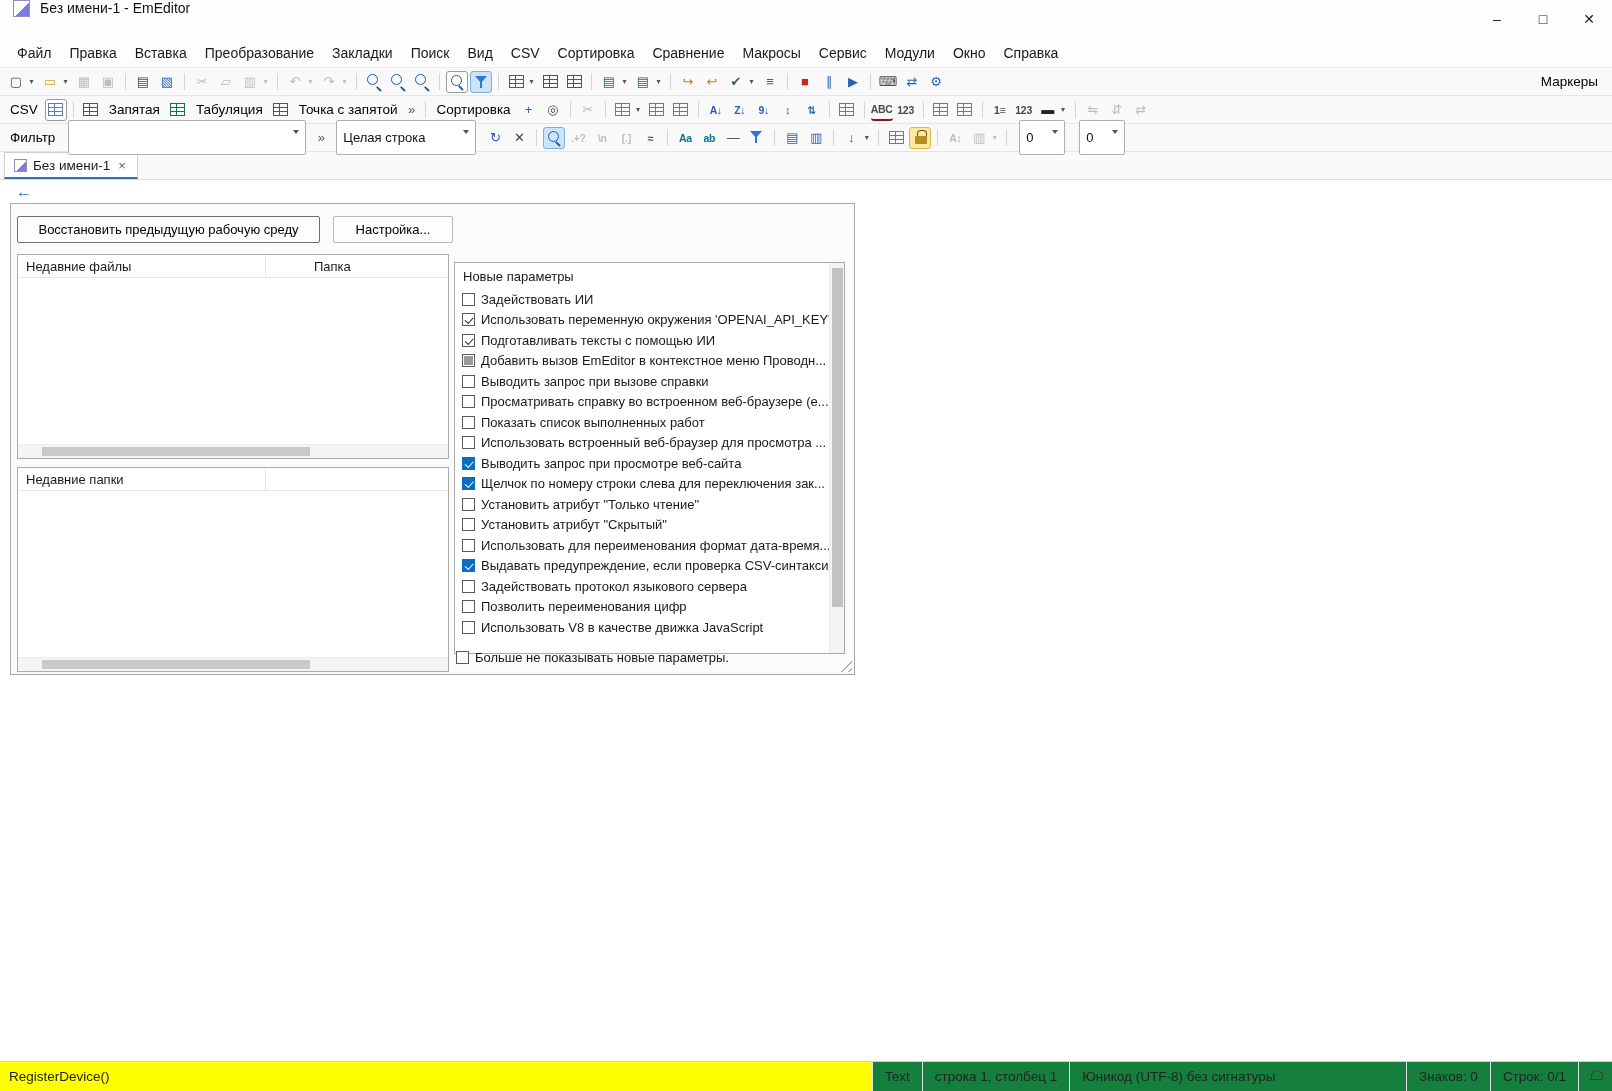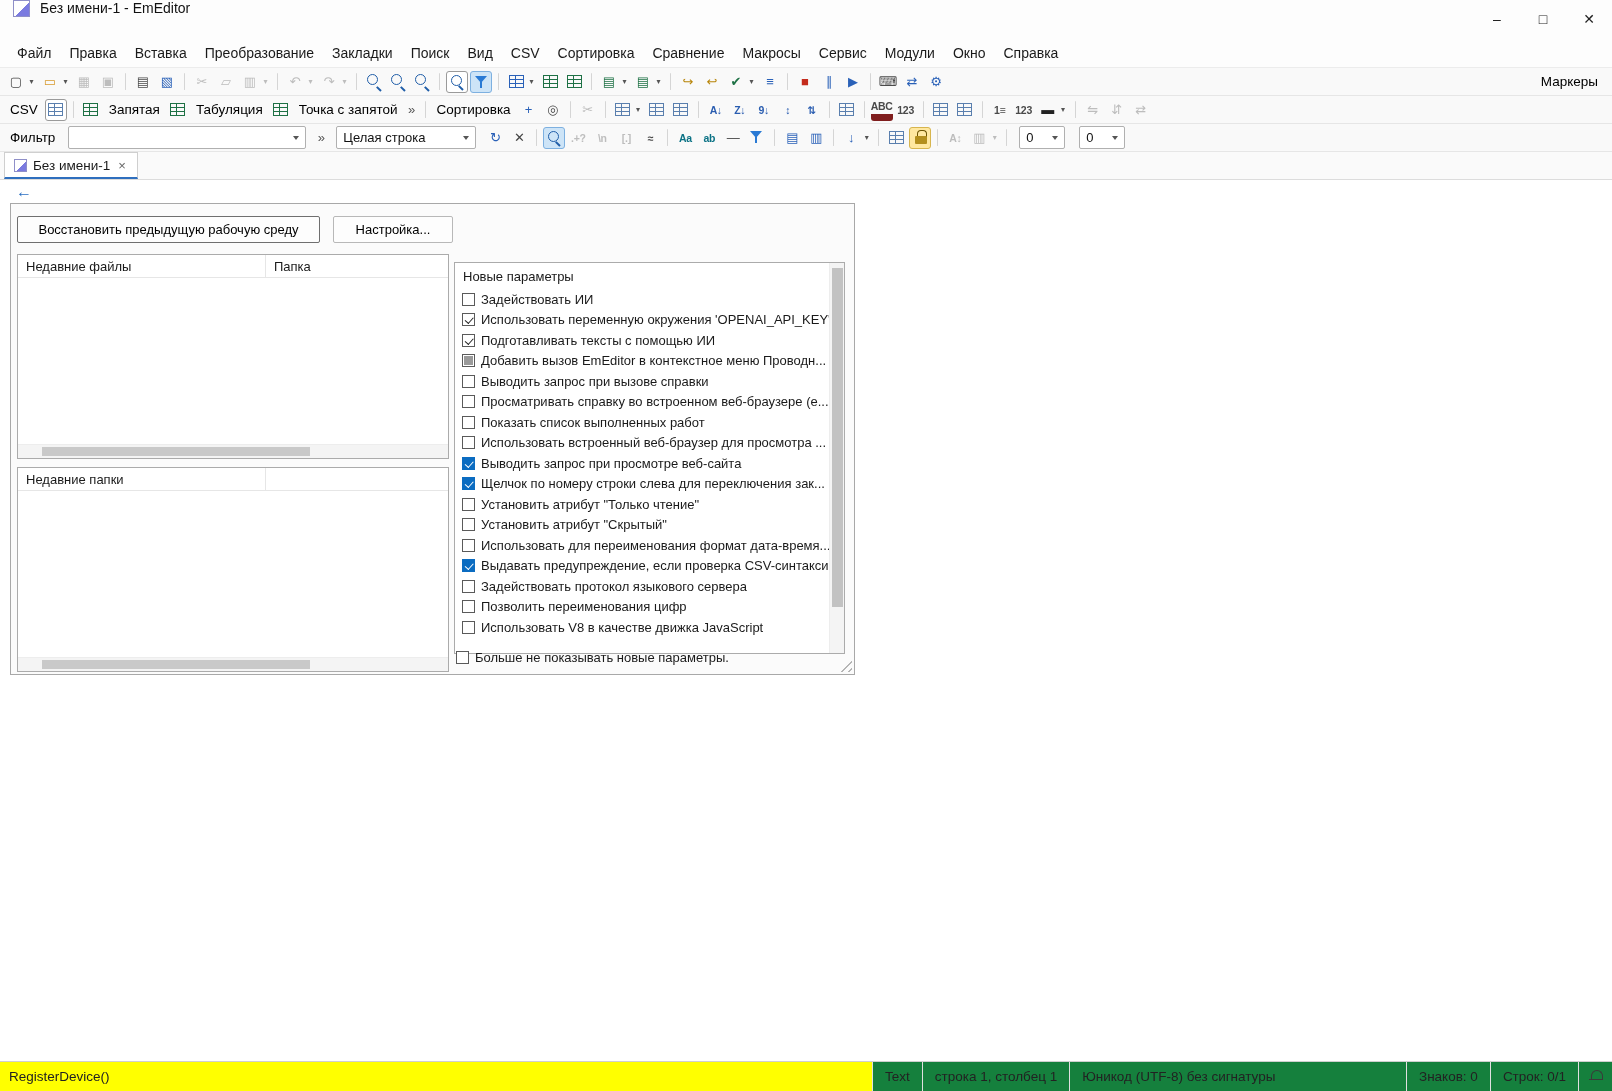--- a/index.html
+++ b/index.html
@@ -25,39 +25,39 @@
   
   .toolbar { height:28px; background:#f9f9f9; display:flex; align-items:center; padding:0 4px;
     border-bottom:1px solid #e6e6e6; flex:none; white-space:nowrap; }
   .tb-items { display:flex; align-items:center; flex:1; }
   .tbi { position:relative; display:inline-flex; align-items:center; justify-content:center;
     min-width:22px; height:22px; margin:0 1px; font-size:13px; color:#4a4a4a; border-radius:3px; }
   .tb-sep { min-width:1px; width:1px; height:17px; background:#d5d5d5; margin:0 5px; }
   .tb-label { min-width:auto; padding:0 5px; font-size:13.5px; color:#000; }
   .tb-chev { min-width:14px; font-size:13px; color:#555; }
   .tb-drop { min-width:9px; width:11px; font-size:8px; color:#555; margin-left:-2px; }
-  .tb-combo { position:relative; height:23px; background:#fff; border:1px solid #b0b0b0;
+  .tb-combo { position:relative; height:35px; background:#fff; border:1px solid #b0b0b0;
     border-radius:2px; font-size:13px; color:#111; padding:0 18px 0 6px;
     display:inline-flex; align-items:center; justify-content:flex-start; margin:0 7px; min-width:30px; }
   .tb-combo::after { content:""; position:absolute; right:6px; top:9px;
     border-left:3.5px solid transparent; border-right:3.5px solid transparent; border-top:4.5px solid #555; }
   .tb-right { margin-left:auto; padding:0 10px; font-size:13.5px; color:#000; }
   
   .dis  { color:#bdbdbd; }
   .grn  { color:#1e7145; }
   .blu  { color:#2a61b8; }
   .red  { color:#c42b1c; }
   .fold { color:#d79b2f; }
   .gold { color:#b8860b; }
   .blk  { color:#222; }
   .dark { color:#444; }
   .teal { color:#0b7285; }
   .txt  { font-size:10.5px; font-weight:bold; letter-spacing:-0.3px; }
   .srt  { font-size:10.5px; font-weight:bold; color:#2a5db0; letter-spacing:-0.5px; }
-  .red2 { border-bottom:7px solid #7f1d1d; }
+  .red2 { border-bottom:2px solid #7f1d1d; }
   .box  { border:1px solid #9a9a9a; background:#fff; }
   .act  { background:#cde4f7; border:1px solid #7db0e0; }
   .ylwb { background:#ffe8a0; border:1px solid #d7b54e; }
   
   .ci-mag::before { content:""; position:absolute; top:3px; left:4px; width:9px; height:9px;
     border:1.6px solid #1f5da8; border-radius:50%; }
   .ci-mag::after  { content:""; position:absolute; bottom:3px; right:3px; width:6px; height:1.7px;
     background:#1f5da8; transform:rotate(45deg); }
   .ci-funnel::before { content:""; position:absolute; top:4px; left:4px;
     border-left:6px solid transparent; border-right:6px solid transparent; border-top:7px solid #2a7ad4; }
@@ -89,21 +89,21 @@
   .back-arrow { position:absolute; left:16px; top:3px; color:#2a6fc2; font-size:16px; }
   .panel { position:absolute; left:10px; top:23px; width:845px; height:472px;
     background:#fbfbfb; border:1px solid #a8a8a8; }
   .btn { position:absolute; top:12px; height:27px; font-size:13px; background:#fdfdfd;
     border:1px solid #b8b8b8; border-radius:2px; font-family:inherit; }
   .btn.primary { left:6px; width:303px; border-color:#6f6f6f; }
   .btn.secondary { left:322px; width:120px; }
   .listview { position:absolute; background:#fff; border:1px solid #ababab; }
   .files   { left:6px; top:50px;  width:432px; height:205px; }
   .folders { left:6px; top:263px; width:432px; height:205px; }
-  .lv-header { display:flex; height:23px; border-bottom:1px solid #e6e6e6; align-items:center; font-size:13px; }
+  .lv-header { display:flex; height:23px; border-bottom:1px solid #e6e6e6; align-items:center; font-size:13px;gap:40px; }
   .lv-col { padding:0 8px; height:100%; display:flex; align-items:center; }
   .c1 { width:248px; border-right:1px solid #e6e6e6; }
   .c2 { flex:1; }
   .lv-body { position:absolute; top:24px; bottom:14px; left:0; right:0; }
   .hscroll { position:absolute; bottom:0; left:0; right:0; height:14px; background:#f4f4f4;
     border-top:1px solid #ededed; display:flex; align-items:center; }
   .hthumb { height:9px; background:#c9c9c9; width:268px; margin-left:24px; }
   .options { position:absolute; left:443px; top:58px; width:391px; height:392px;
     background:#fff; border:1px solid #ababab; overflow:hidden; }
   .opt-inner { position:absolute; left:0; top:0; right:15px; bottom:0; overflow:hidden; padding:2px 0 0 5px; }

